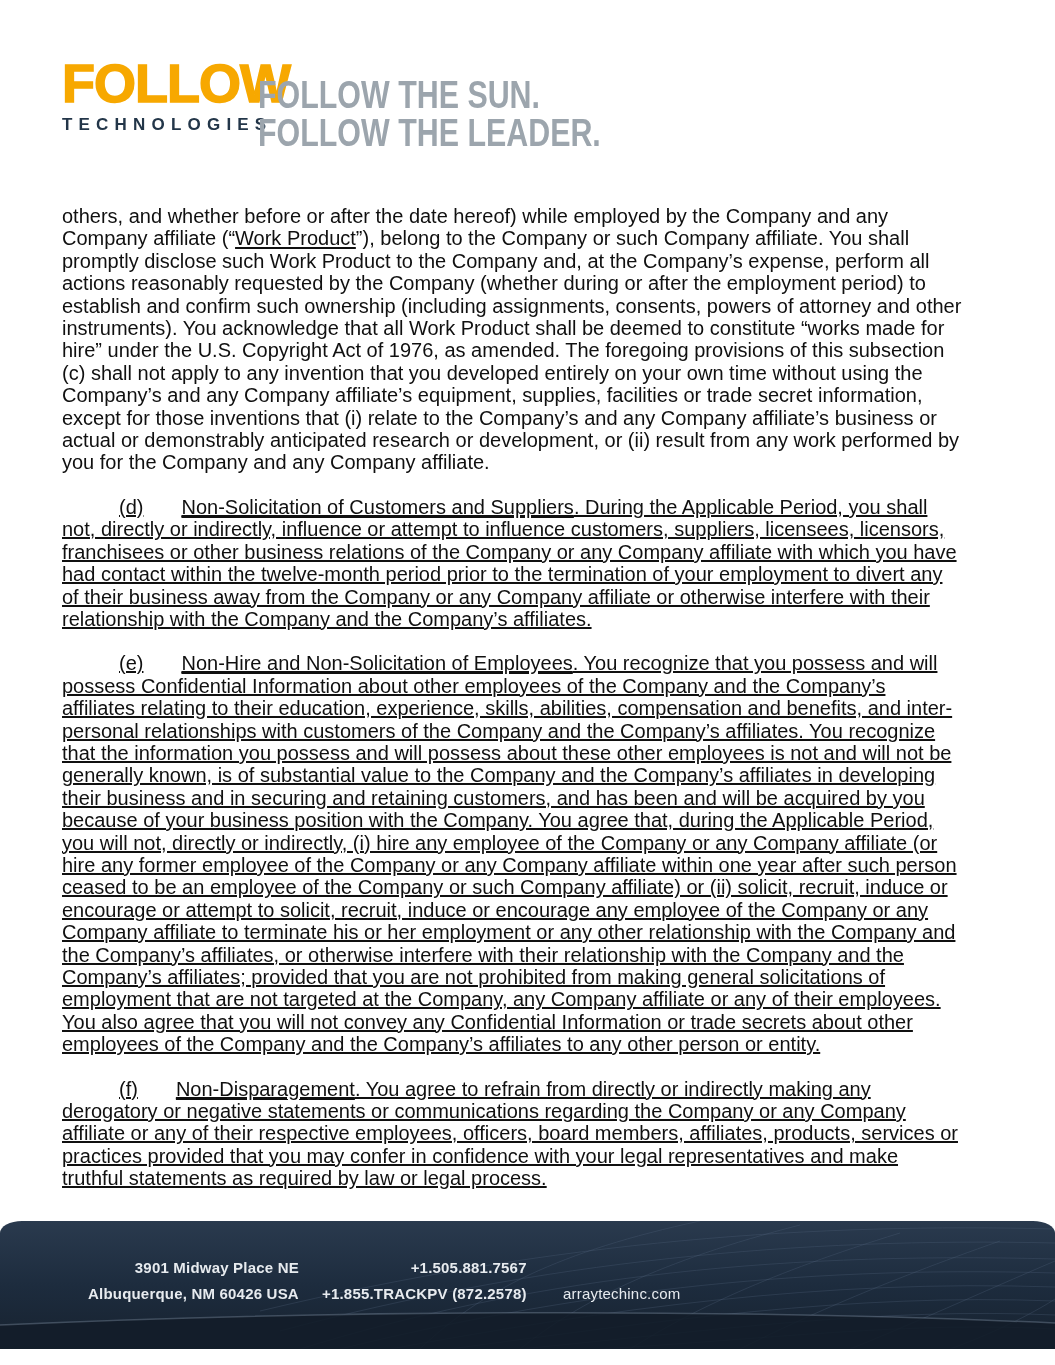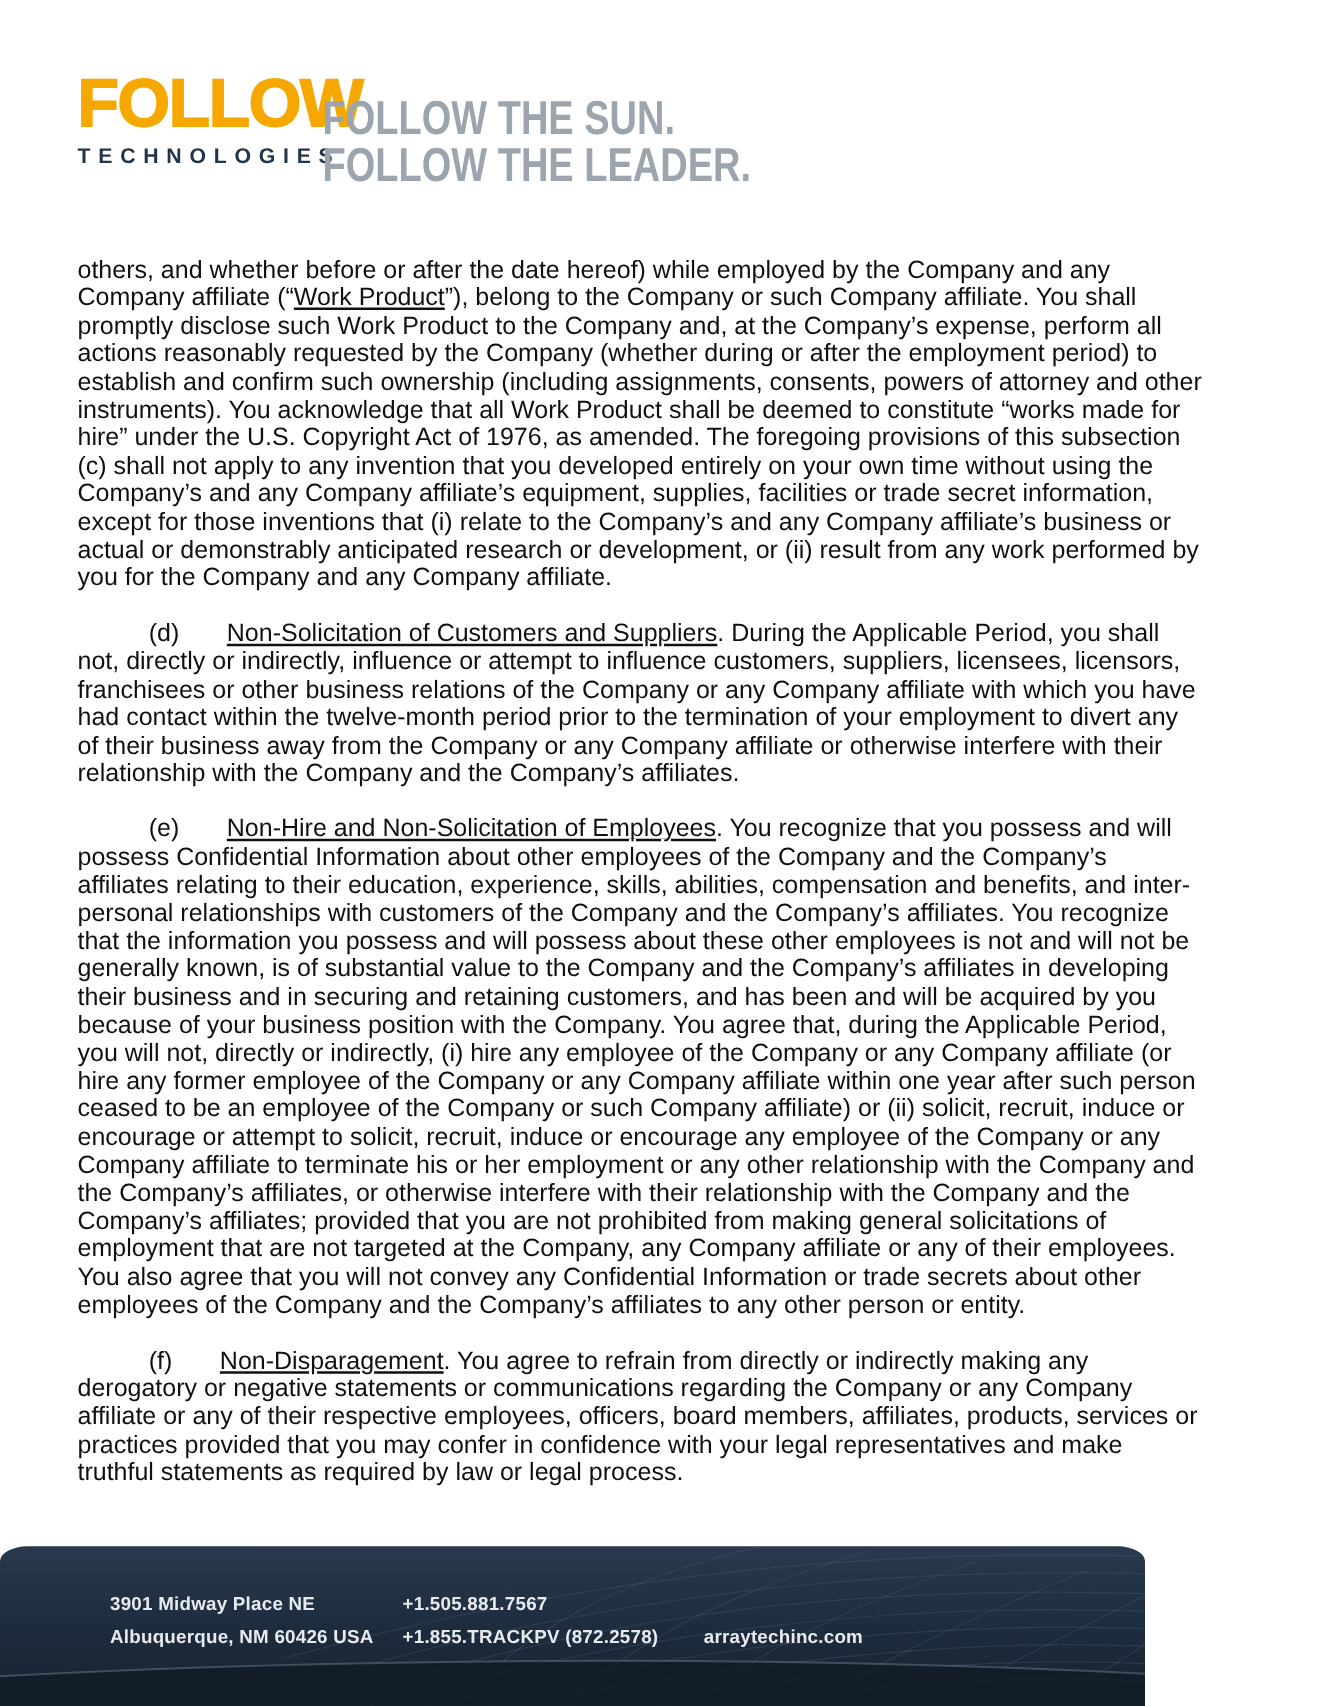--- a/index.html
+++ b/index.html
@@ -35,41 +35,42 @@
     letter-spacing:0px;
   }
 
   
   .doc-body {
     position:absolute; left:62px; top:205px; width:900px;
     font-size:20px; line-height:22.4px; color:#101010;
     text-align:left;
   }
   .para { margin-bottom:22px; }
-  .para.indent { text-indent:57px; }
+  .para.indent { text-indent:57px;text-decoration:underline; }
   .u { text-decoration:underline; text-underline-offset:2px; }
   .tab { display:inline-block; width:38px; }
 
   
   .footer {
-    position:absolute; left:0; bottom:0; width:916px; height:128px;
+    position:absolute; left:0; bottom:16px; width:1055px; height:128px;
     background:linear-gradient(180deg,#2A3A4E 0%, #1D2C3E 50%, #17222F 100%);
     border-radius:22px 22px 0 0 / 12px 12px 0 0;
     overflow:hidden;
+    text-align:right;
   }
   .footer svg.mesh { position:absolute; left:0; top:0; width:100%; height:100%; }
   .footer-block { position:absolute; }
   .footer-line {
     font-size:15px; line-height:26px; font-weight:700;
     color:#E7EBEF; letter-spacing:0.2px; white-space:nowrap;
   }
   .f-address { left:88px; top:34px; }
   .f-phone   { left:322px; top:34px; }
   .f-site    { left:563px; top:60px; }
-  .f-site .footer-line { font-weight:700; }
+  .f-site .footer-line { font-weight:400; }
 </style>
 </head>
 <body>
 
 <div class="page">
 
   <header class="letterhead">
     <div class="logo">
       <div class="logo-word">FOLLOW</div>
       <div class="logo-sub">TECHNOLOGIES</div>

